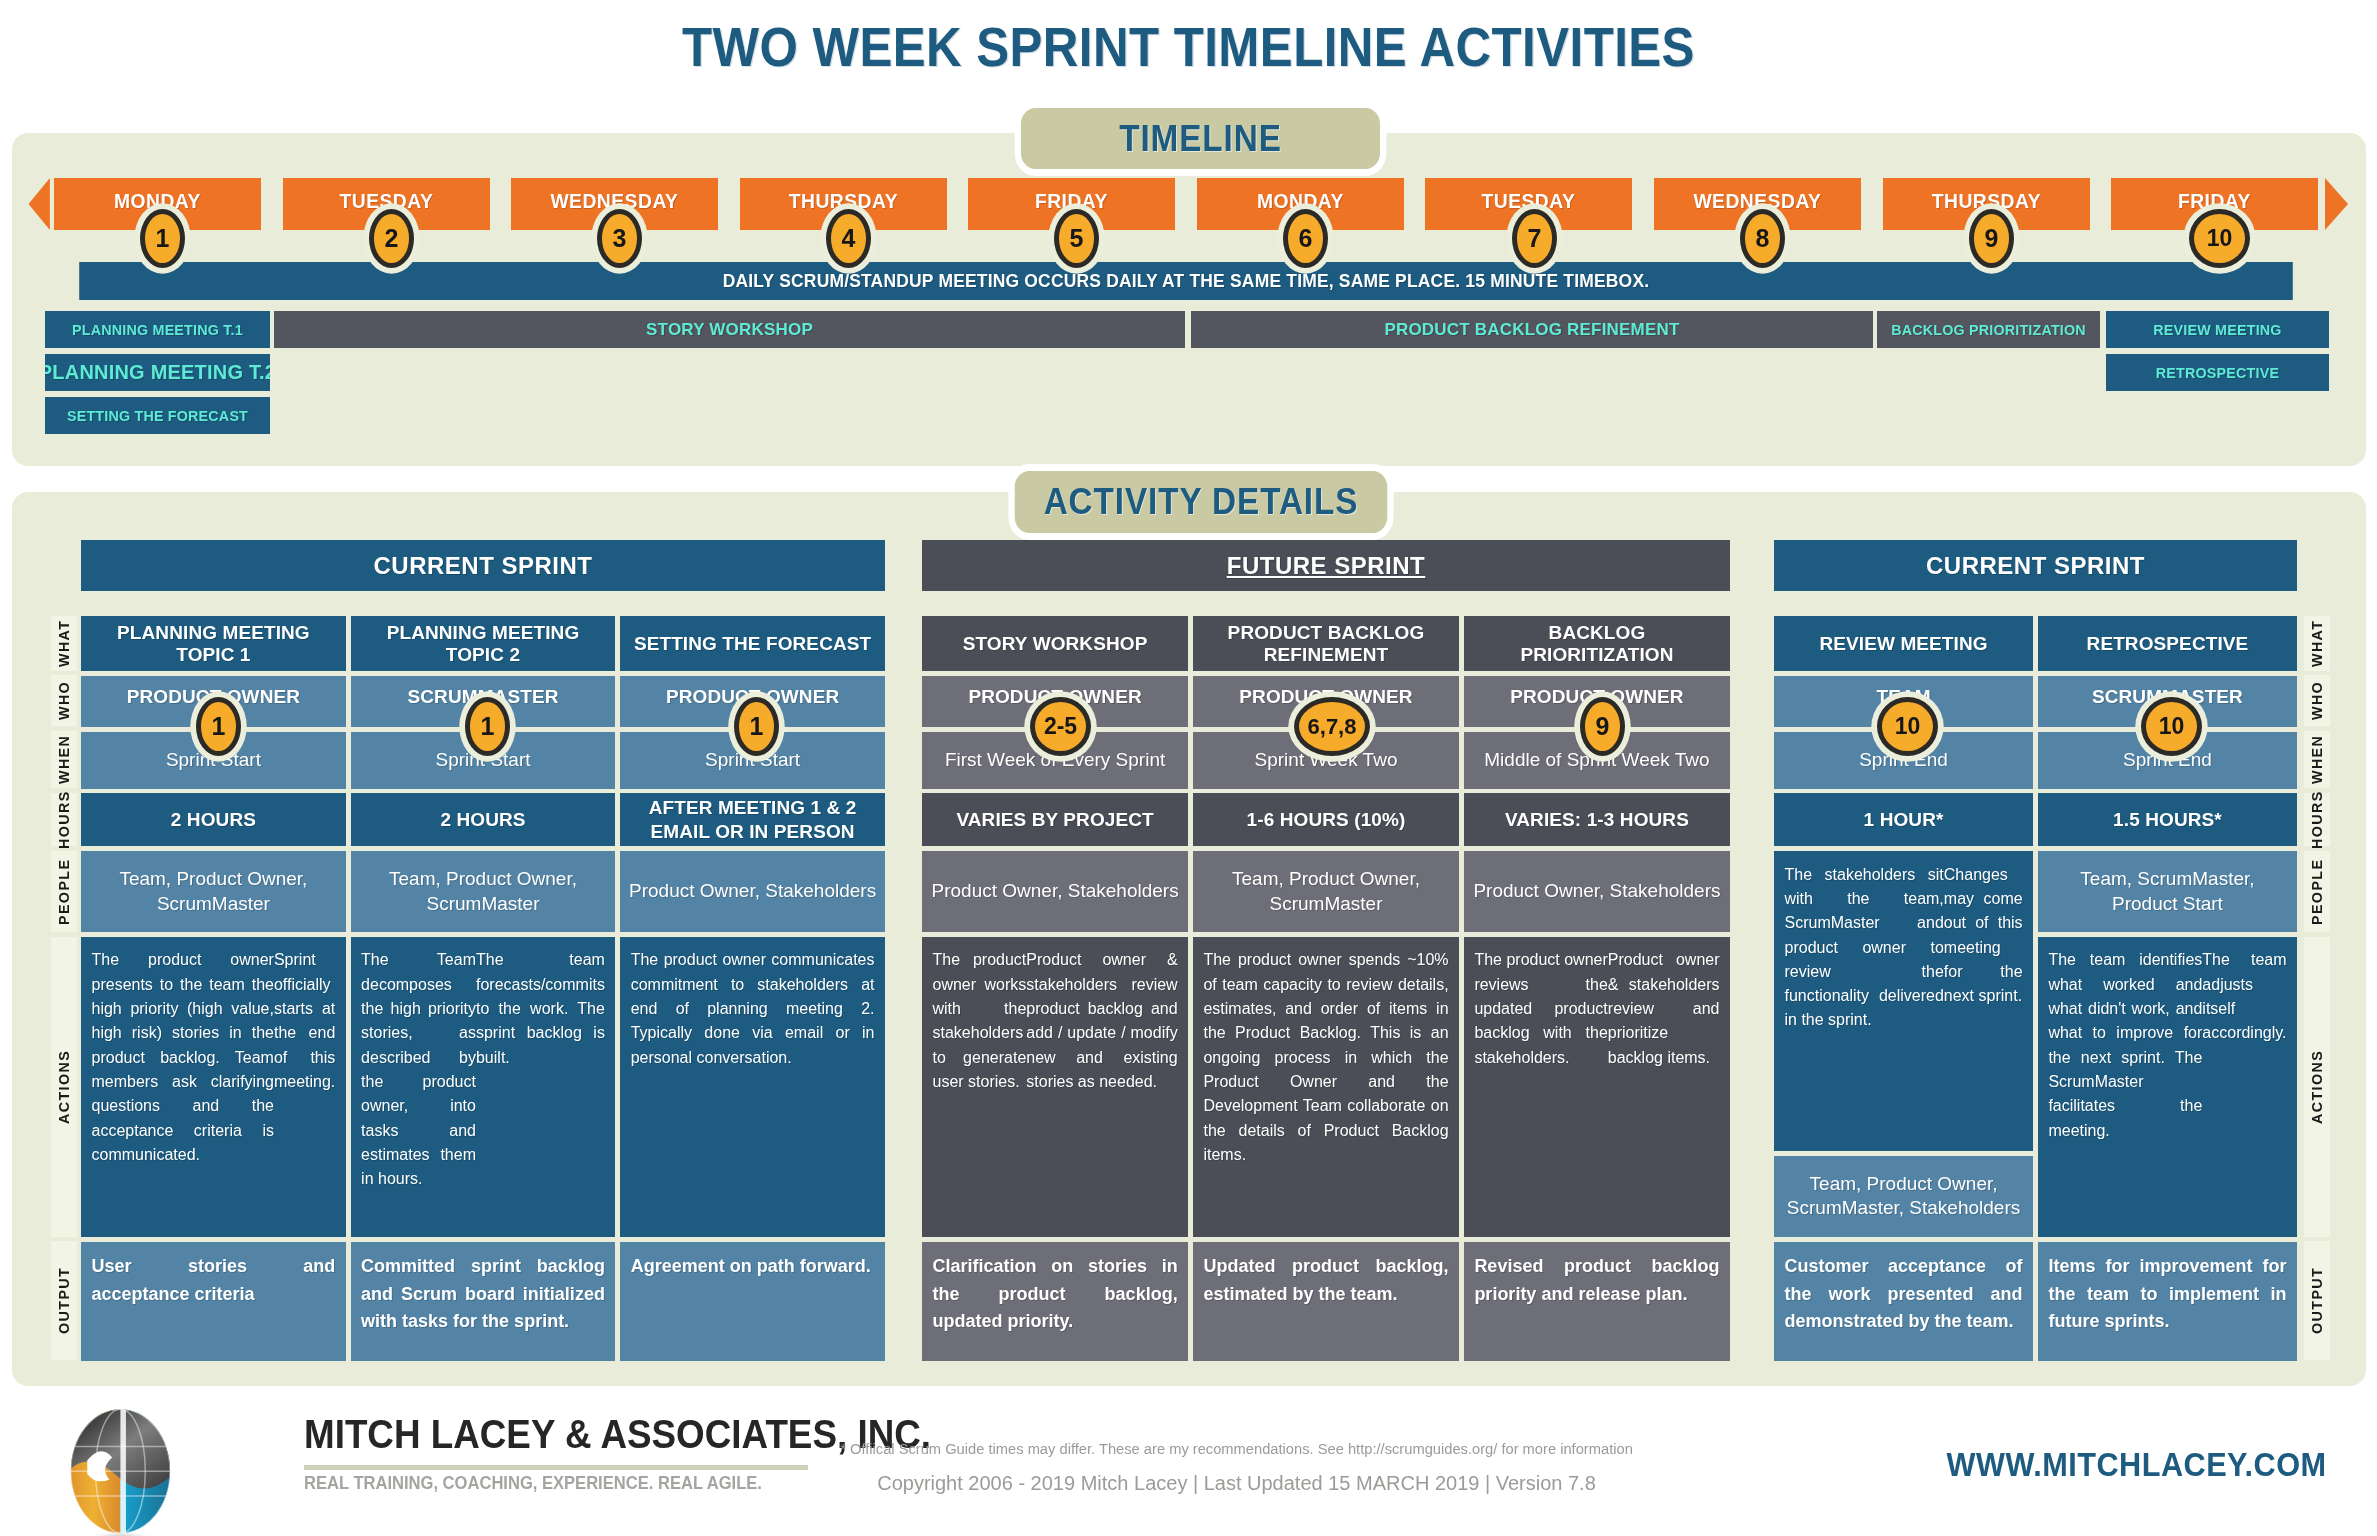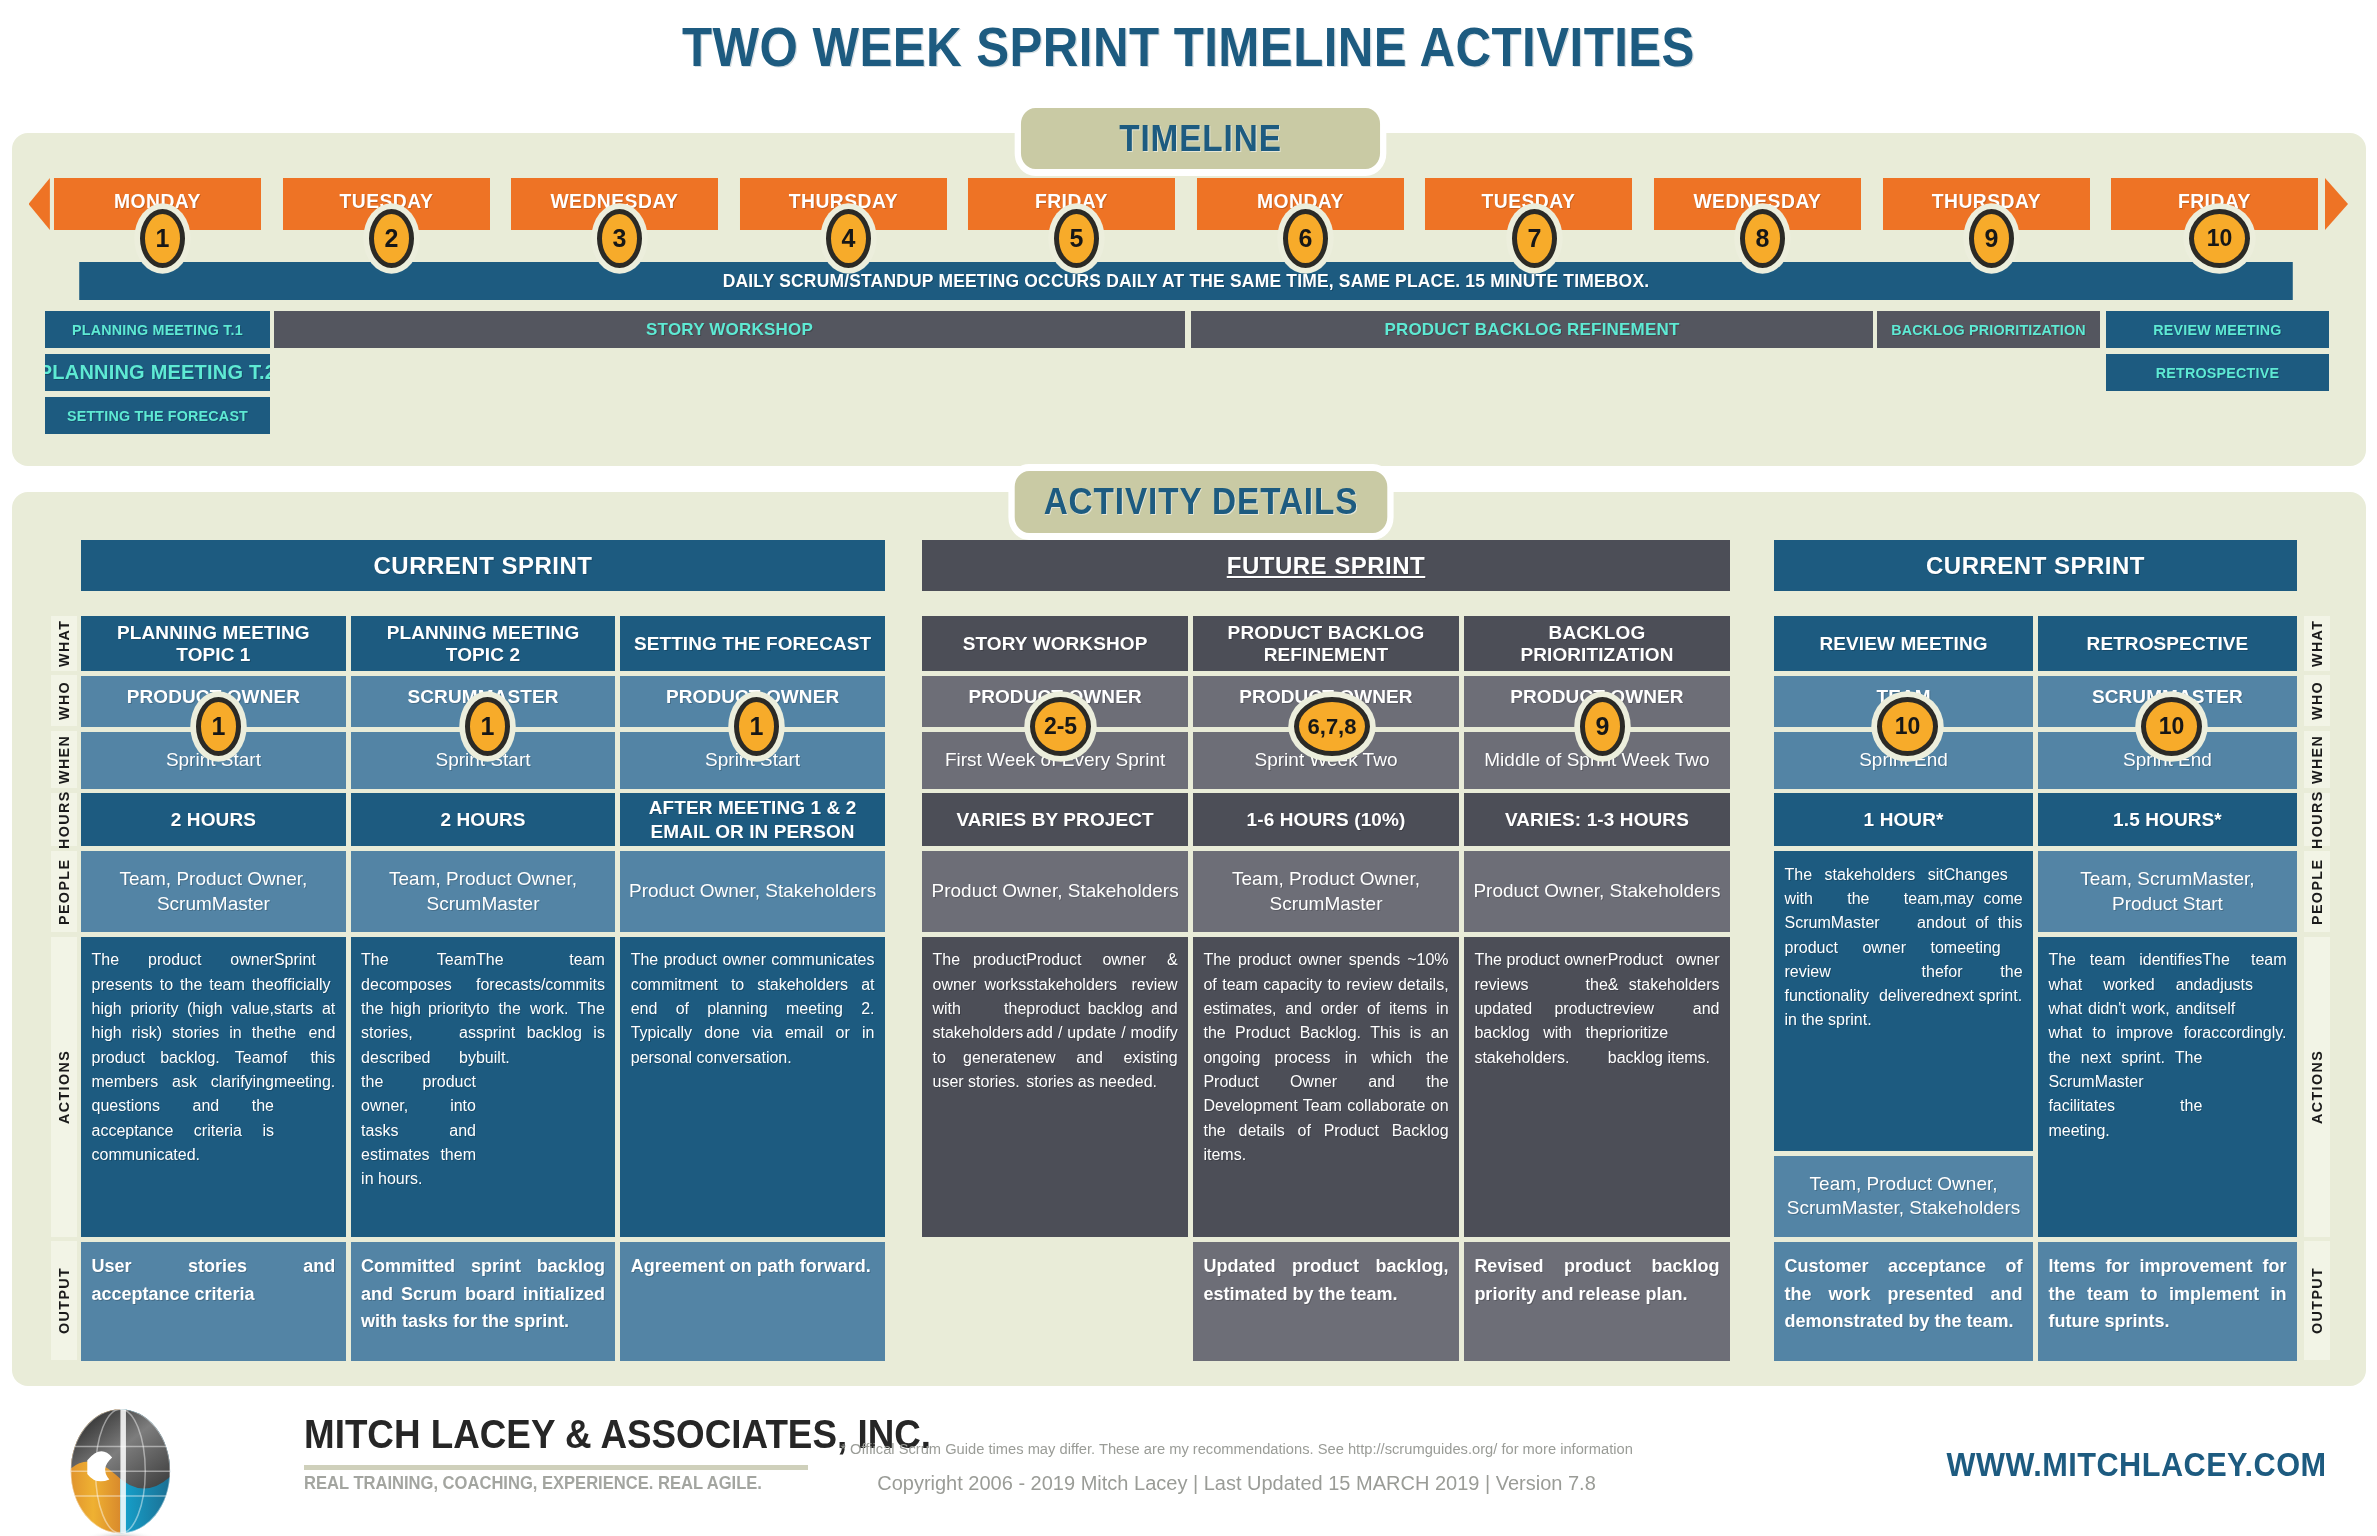--- a/index.html
+++ b/index.html
@@ -294,20 +294,23 @@
       <div class="grid">
         <div class="col">
           <div class="cell g1 r-what">STORY WORKSHOP</div>
           <div class="cell g2 r-who">PRODUCT OWNER</div>
           <div class="cell g2 r-when">First Week of Every Sprint</div>
           <div class="cell g1 r-hours">VARIES BY PROJECT</div>
           <div class="cell g2 r-people">Product Owner, Stakeholders</div>
           <div class="cell g1 r-actions">
             <p>The product owner works with the stakeholders to generate user stories.</p>
             <p>Product owner &amp; stakeholders review product backlog and add / update / modify new and existing stories as needed.</p>
+          </div>
+          <div class="cell g2 r-output">
+            <p>Clarification on stories in the product backlog, updated priority.</p>
           </div>
         </div>
         <div class="col">
           <div class="cell g1 r-what">PRODUCT BACKLOG REFINEMENT</div>
           <div class="cell g2 r-who">PRODUCT OWNER</div>
           <div class="cell g2 r-when">Sprint Week Two</div>
           <div class="cell g1 r-hours">1-6 HOURS (10%)</div>
           <div class="cell g2 r-people">Team, Product Owner, ScrumMaster</div>
           <div class="cell g1 r-actions">
             <p>The product owner spends ~10% of team capacity to review details, estimates, and order of items in the Product Backlog. This is an ongoing process in which the Product Owner and the Development Team collaborate on the details of Product Backlog items.</p>

